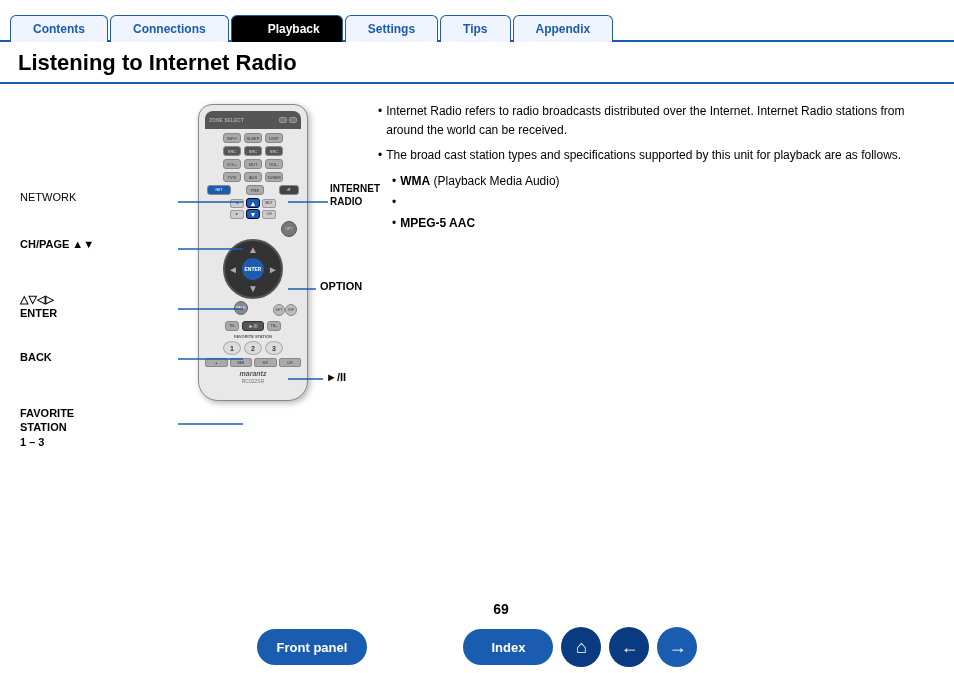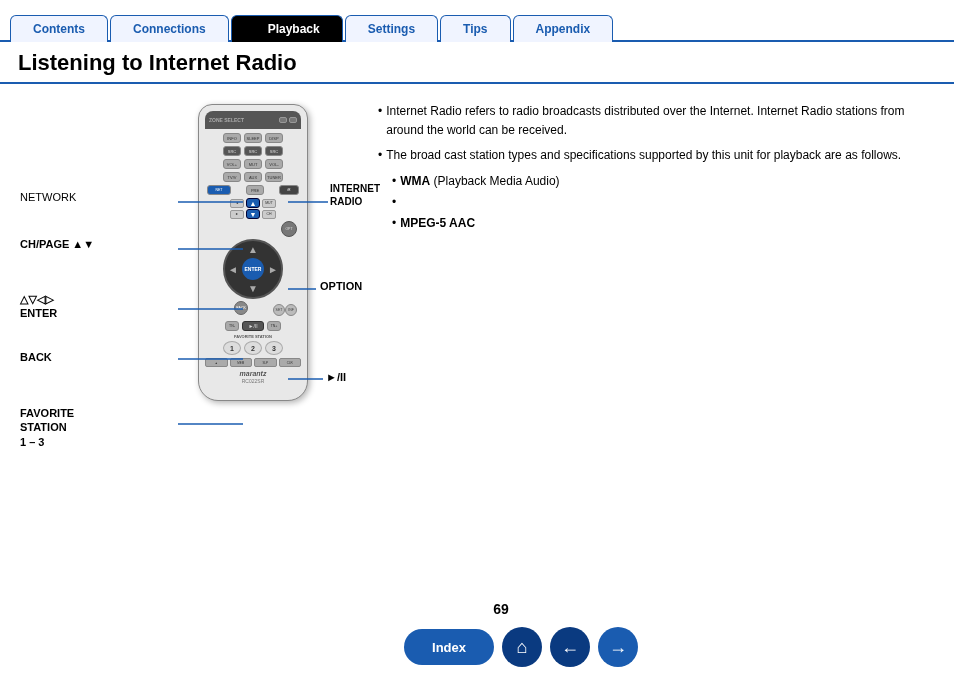--- a/index.html
+++ b/index.html
@@ -602,20 +602,21 @@
         <span>•</span>
         <span><strong>MPEG-5 AAC</strong></span>
       </div>
     </div>
   </div>
 </div>
 
 <div class="page-number-area">69</div>
 
 <div class="footer">
+  <button class="footer-btn blue">Front panel</button>
   <div class="footer-spacer"></div>
   <button class="footer-btn blue">Index</button>
   <button class="footer-icon-btn dark-blue">
     <span>⌂</span>
   </button>
   <button class="footer-icon-btn dark-blue">
     <span>←</span>
   </button>
   <button class="footer-icon-btn blue">
     <span>→</span>

